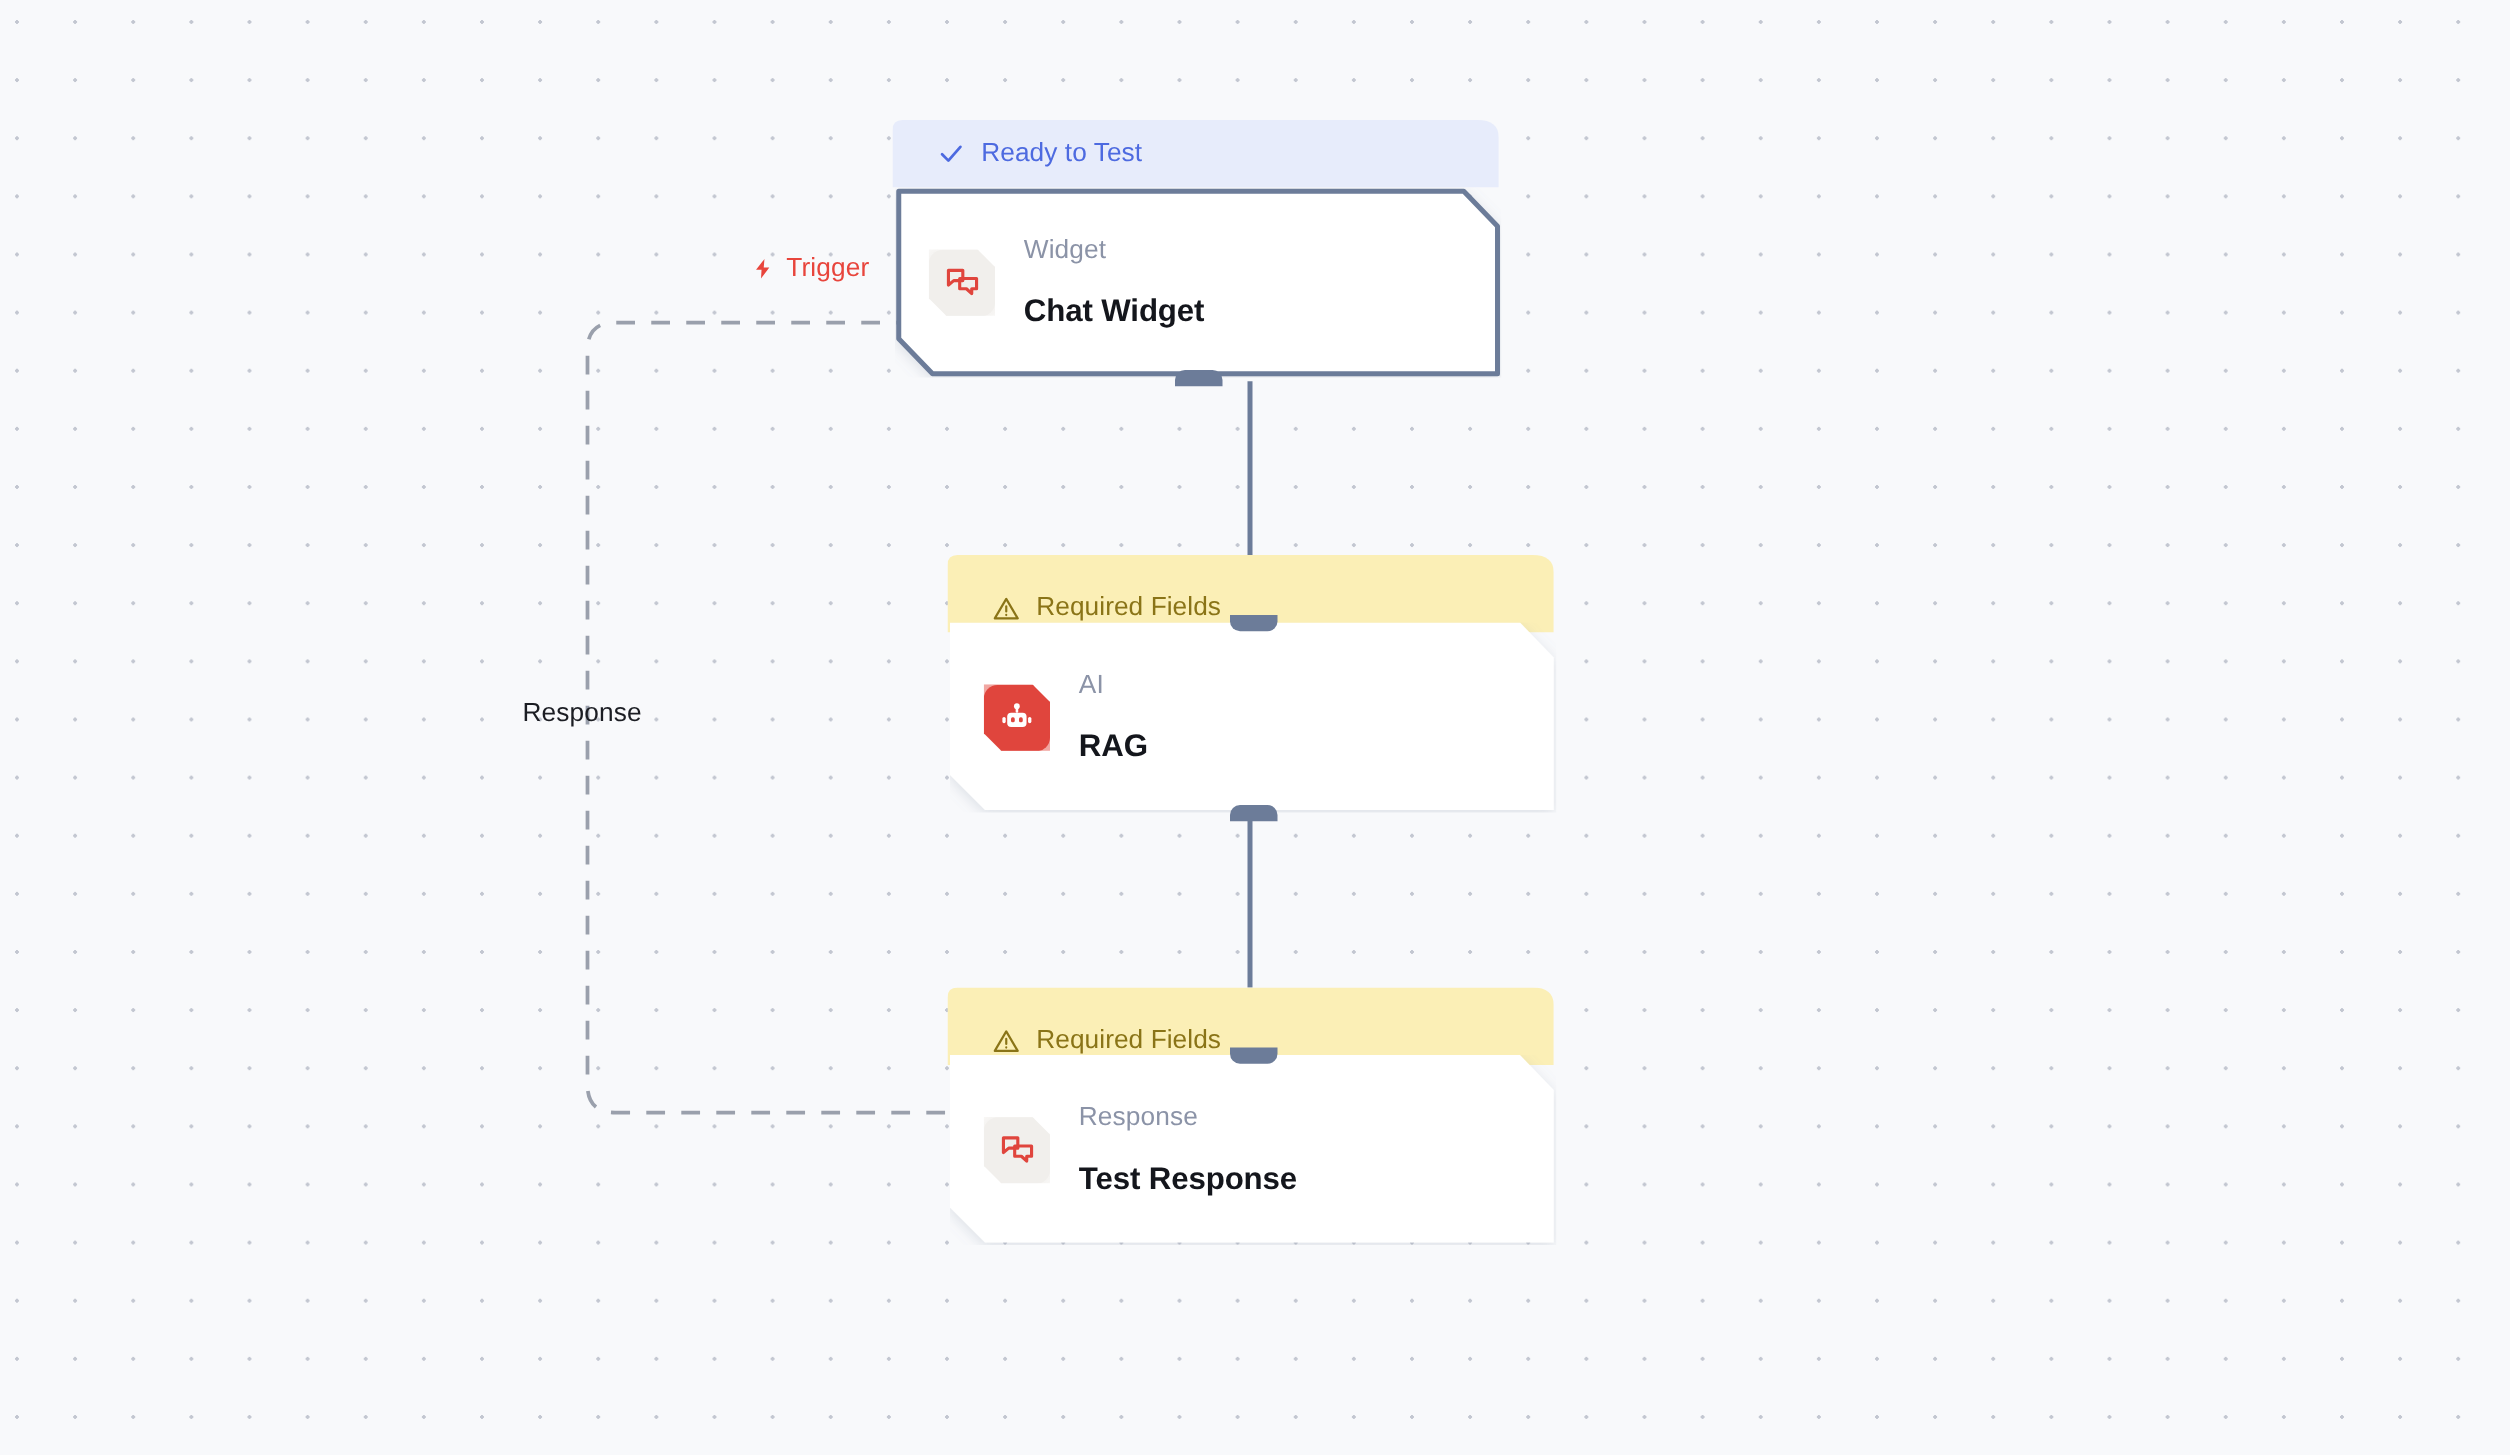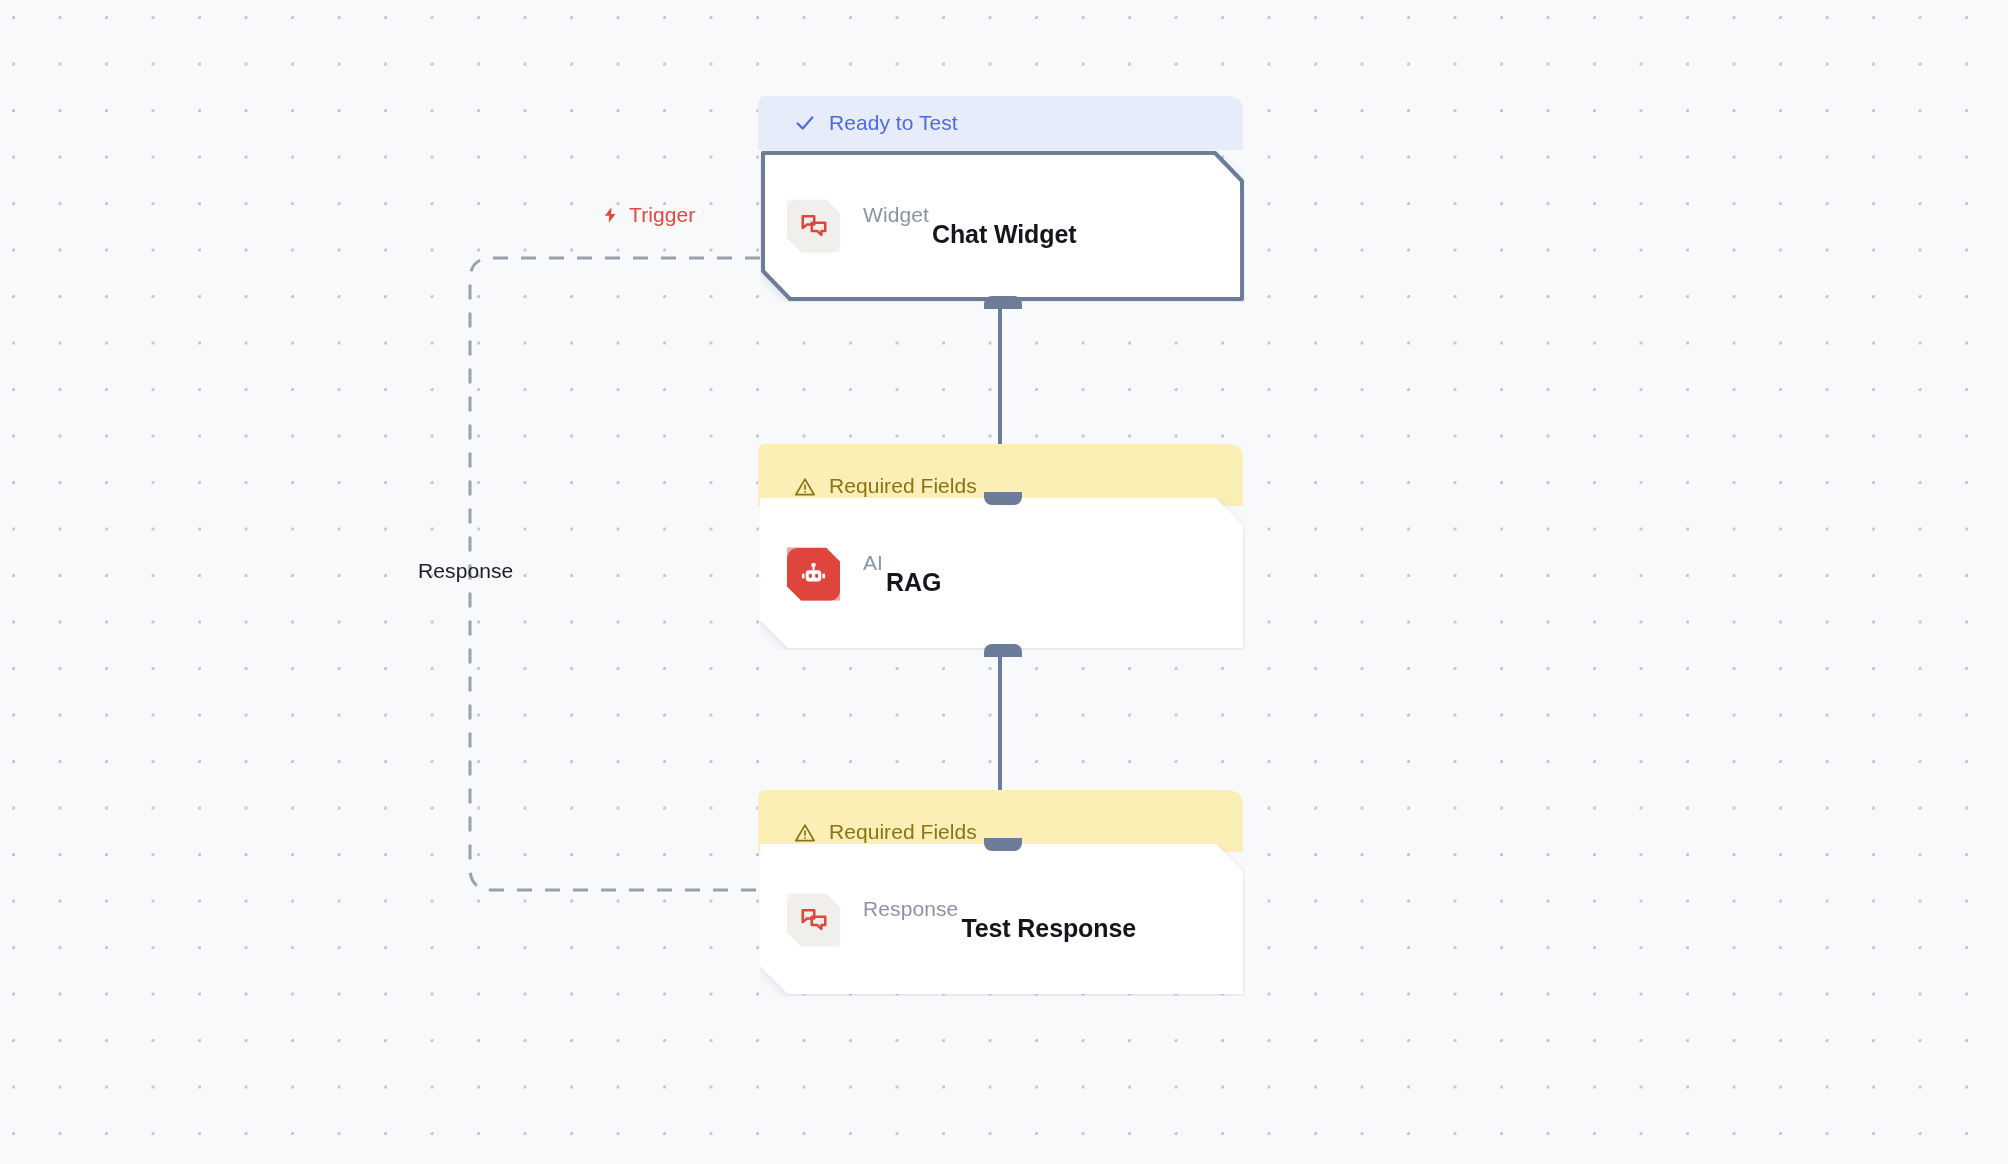--- a/index.html
+++ b/index.html
@@ -127,21 +127,21 @@
   }
   .tile.solid .tile-bg {
     position: absolute; inset: 0;
     background: #e0453d;
     border-radius: 11px;
     clip-path: polygon(0 0, calc(100% - 14px) 0, 100% 14px, 100% 100%, 14px 100%, 0 calc(100% - 14px));
     box-shadow: 0 0 0 6px rgba(235,130,124,.62), 0 0 20px 11px rgba(240,170,165,.45);
   }
 
   
-  .node-text { display: flex; flex-direction: row; gap: 3px; }
+  .node-text { display: flex; flex-direction: column; gap: 3px; }
   .node-kind {
     font-size: 21px;
     font-weight: 400;
     color: #8b93a7;
     letter-spacing: .1px;
     line-height: 1.25;
   }
   .node-title {
     font-size: 25px;
     font-weight: 700;
@@ -192,21 +192,21 @@
         <path d="M13.5 1 4 13.2h6.2L9.6 23 19 10.6h-6.3z"></path>
       </svg>
     </span>
     <span>Trigger</span>
   </div>
 
   <div class="edge-label response">
     <span>Response</span>
   </div>
 
-  <div class="node" id="node-chat-widget" style="left:760px; top:96px;">
+  <div class="node" id="node-chat-widget" style="left:716px; top:96px;">
 
     <div class="banner ready">
       <svg class="banner-bg" viewBox="0 0 485 54" preserveAspectRatio="none">
         <path d="M0 8 Q0 0 8 0 L468 0 Q485 0 485 14 L485 54 L0 54 Z" fill="#e7ecfb"></path>
       </svg>
       <span class="banner-ico">
         <svg viewBox="0 0 24 24" width="22" height="22" fill="none" stroke="#4d6ae0" stroke-width="2.4" stroke-linecap="round" stroke-linejoin="round">
           <path d="M4 12.5 L9.5 18 L20 6"></path>
         </svg>
       </span>

